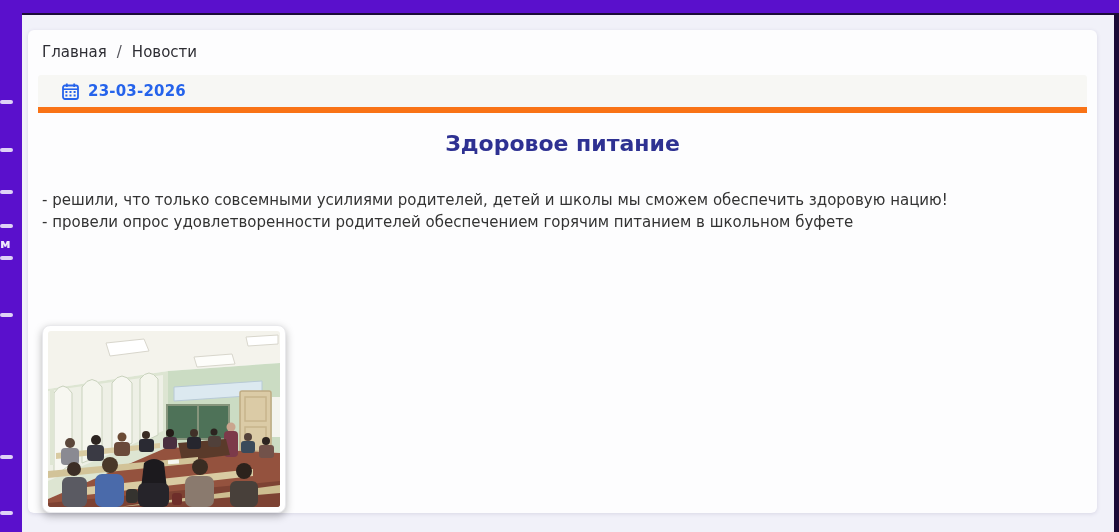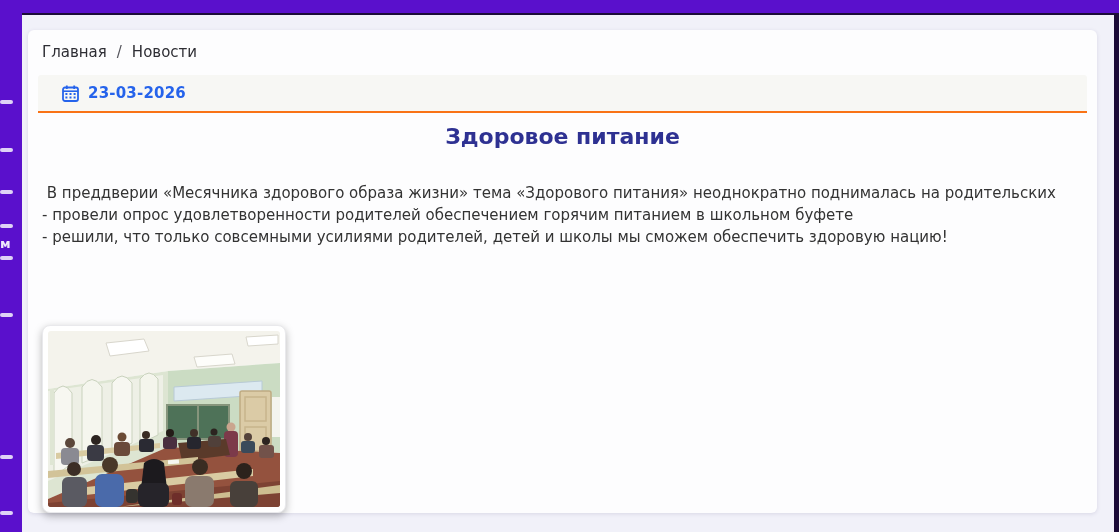--- a/index.html
+++ b/index.html
@@ -39,28 +39,28 @@
     z-index:1;
   }
   .breadcrumb {
     padding:13px 17px 10px 14px;
     font-size:15px; color:#2e2e34;
   }
   .breadcrumb a { color:#2e2e34; text-decoration:none; cursor:pointer; }
   .crumb-sep { margin:0 10px; color:#55555c; }
   .datebar {
     margin:4px 10px 0 10px; height:38px;
-    background:#f7f7f4; border-bottom:2px solid #f97316;
+    background:#f7f7f4; border-bottom:6px solid #f97316;
     border-radius:3px 3px 0 0;
     display:flex; align-items:center; padding-left:24px;
   }
   .datebar .cal { width:17px; height:17px; margin-right:9px; flex:0 0 auto; }
   .date-text { font-size:15px; font-weight:bold; color:#2563eb; letter-spacing:0.2px; }
   .news-title {
-    margin-top:11px; text-align:center;
+    margin-top:18px; text-align:center;
     font-size:22px; font-weight:bold; color:#2e3192;
   }
   .news-body {
     margin:33px 14px 0 14px;
     font-size:15px; color:#333333; line-height:22px;
   }
   .news-body .line { white-space:pre; }
   .photo-frame {
     position:absolute; left:14px; top:295px;
     width:244px; height:188px;
@@ -108,23 +108,22 @@
           <rect x="7.5" y="11.5" width="2" height="2"></rect>
           <rect x="11.6" y="11.5" width="2" height="2"></rect>
       </g>
     </svg>
     <span class="date-text">23-03-2026</span>
   </div>
 
   <h1 class="news-title">Здоровое питание</h1>
 
   <div class="news-body">
-    <div class="line"> В преддверии «Месячника здорового образа жизни» тема «Здорового питания» неоднократно поднималась на родительских</div>
+    <div class="line">- решили, что только совсемными усилиями родителей, детей и школы мы сможем обеспечить здоровую нацию!</div>
     <div class="line">- провели опрос удовлетворенности родителей обеспечением горячим питанием в школьном буфете</div>
-    <div class="line">- решили, что только совсемными усилиями родителей, детей и школы мы сможем обеспечить здоровую нацию!</div>
   </div>
 
   <div class="photo-frame">
     <svg viewBox="0 0 232 176" preserveAspectRatio="none">
 
       <polygon points="0,0 232,0 232,32 120,40 0,58" fill="#f4f3ec"></polygon>
 
       <polygon points="58,12 96,8 101,20 62,25" fill="#ffffff" stroke="#d8d6cc" stroke-width="1"></polygon>
       <polygon points="146,26 184,23 187,33 149,36" fill="#fdfdfa" stroke="#d8d6cc" stroke-width="1"></polygon>
       <polygon points="198,6 230,4 230,13 200,15" fill="#ffffff" stroke="#d8d6cc" stroke-width="1"></polygon>

